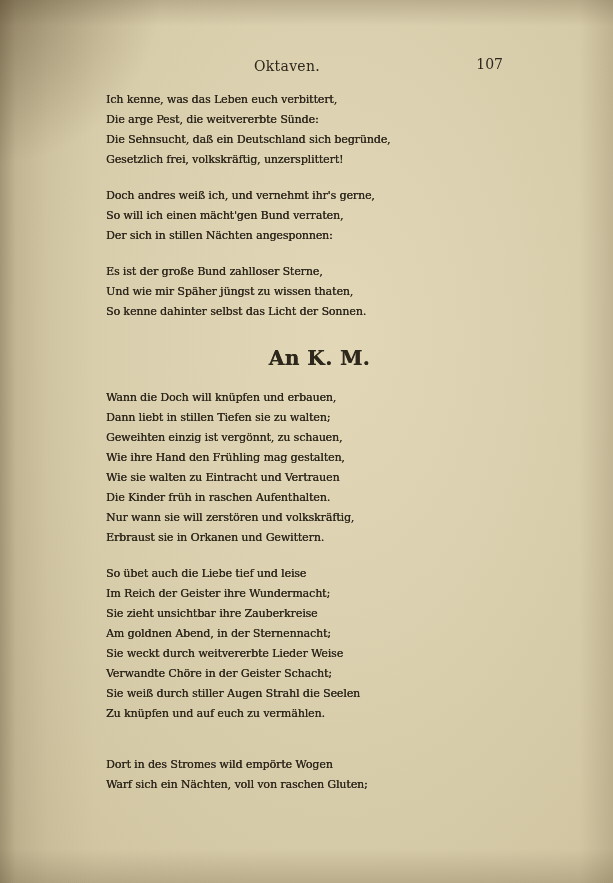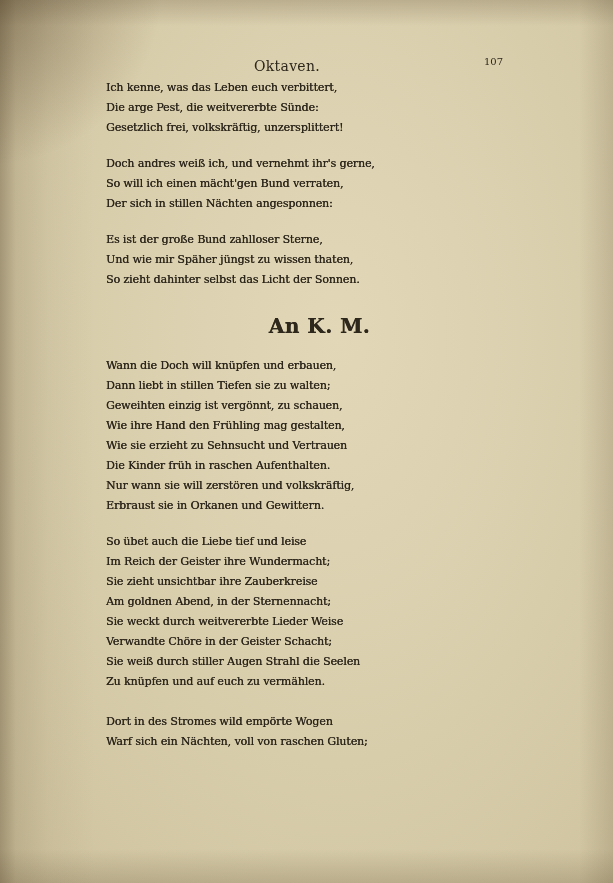--- a/index.html
+++ b/index.html
@@ -25,89 +25,90 @@
       linear-gradient(0deg, rgba(74,58,34,.20) 0, rgba(74,58,34,0) 34px),
       linear-gradient(270deg, rgba(74,58,34,.16) 0, rgba(74,58,34,0) 34px);
   }
   .content{
     position:absolute;
     left:106px; right:80px; top:56px;
   }
   .pageheader{
     position:relative;
     height:22px;
-    margin-bottom:0;
+    margin-bottom:12px;
   }
   .rtitle{
     position:absolute;
     left:148px; top:2px;
     font-size:14px;
     letter-spacing:.3px;
   }
   .pnum{
     position:absolute;
     right:30px; top:0;
-    font-size:10px;
+    font-size:14px;
   }
   .stanza{ margin:0 0 16px 0; }
   .line{
     font-size:11px;
     line-height:20px;
     letter-spacing:-.1px;
     white-space:nowrap;
     text-shadow:.25px 0 0 currentColor; 
   }
   .poem-title{
     margin:24px 0 18px 0;
     text-align:center;
     font-size:20px;
     font-weight:bold;
     letter-spacing:.5px;
     text-shadow:.3px 0 0 currentColor;
   }
-  .stanza.last{ margin-top:20px; }
+  .stanza.last{ margin-top:31px; }
 </style>
 </head>
 <body>
 
 <div class="scan">
   <div class="shade"></div>
   <div class="content">
 
     <div class="pageheader">
       <span class="rtitle">Oktaven.</span>
       <span class="pnum">107</span>
     </div>
 
     <div class="stanza">
       <div class="line">Ich kenne, was das Leben euch verbittert,</div>
       <div class="line">Die arge Pest, die weitvererbte Sünde:</div>
+      <div class="line">Die Sehnsucht, daß ein Deutschland sich begründe,</div>
       <div class="line">Gesetzlich frei, volkskräftig, unzersplittert!</div>
     </div>
 
     <div class="stanza">
       <div class="line">Doch andres weiß ich, und vernehmt ihr's gerne,</div>
       <div class="line">So will ich einen mächt'gen Bund verraten,</div>
       <div class="line">Der sich in stillen Nächten angesponnen:</div>
     </div>
 
     <div class="stanza">
       <div class="line">Es ist der große Bund zahlloser Sterne,</div>
       <div class="line">Und wie mir Späher jüngst zu wissen thaten,</div>
-      <div class="line">So zieht dahinter selbst das Licht der Sonnen.</div>
+      <div class="line">So kenne dahinter selbst das Licht der Sonnen.</div>
     </div>
 
     <h2 class="poem-title">An K. M.</h2>
 
     <div class="stanza">
       <div class="line">Wann die Doch will knüpfen und erbauen,</div>
       <div class="line">Dann liebt in stillen Tiefen sie zu walten;</div>
       <div class="line">Geweihten einzig ist vergönnt, zu schauen,</div>
       <div class="line">Wie ihre Hand den Frühling mag gestalten,</div>
-      <div class="line">Wie sie erzieht zu Sehnsucht und Vertrauen</div>
+      <div class="line">Wie sie walten zu Eintracht und Vertrauen</div>
       <div class="line">Die Kinder früh in raschen Aufenthalten.</div>
       <div class="line">Nur wann sie will zerstören und volkskräftig,</div>
       <div class="line">Erbraust sie in Orkanen und Gewittern.</div>
     </div>
 
     <div class="stanza">
       <div class="line">So übet auch die Liebe tief und leise</div>
       <div class="line">Im Reich der Geister ihre Wundermacht;</div>
       <div class="line">Sie zieht unsichtbar ihre Zauberkreise</div>
       <div class="line">Am goldnen Abend, in der Sternennacht;</div>

